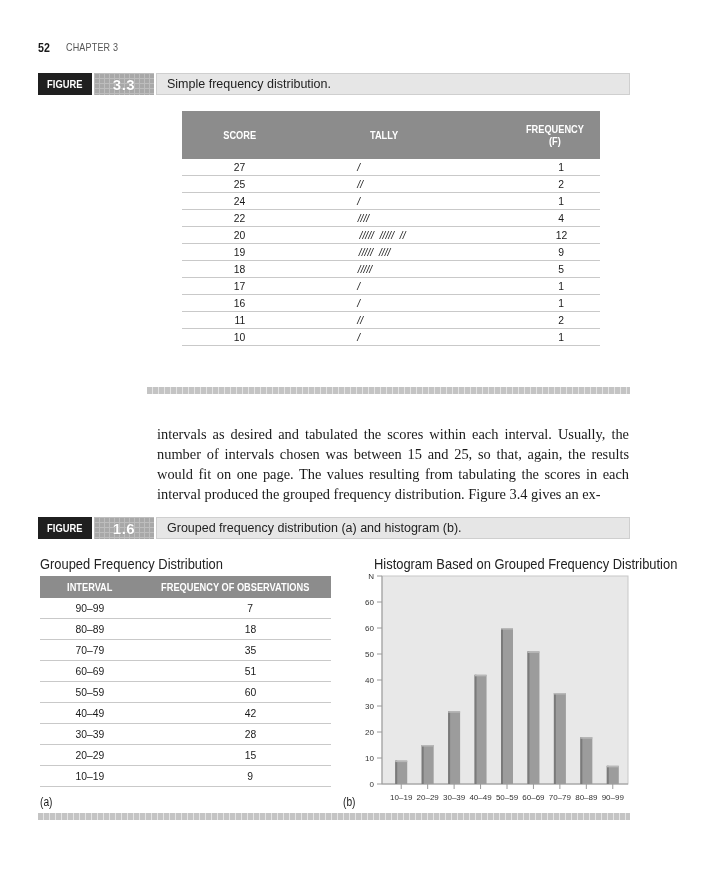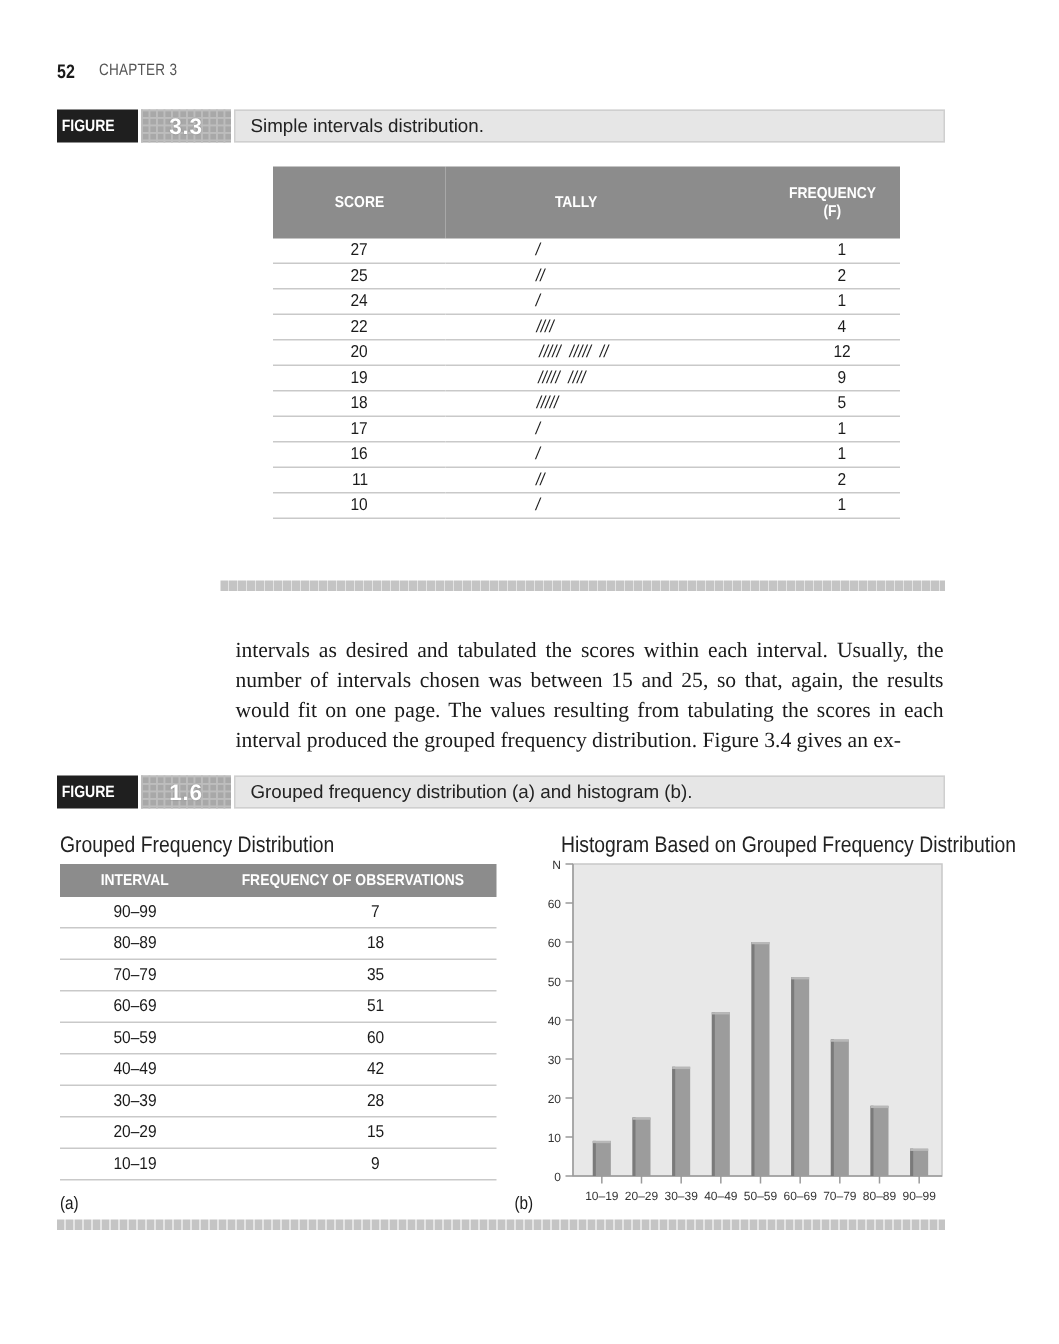--- a/index.html
+++ b/index.html
@@ -3,21 +3,21 @@
 <meta charset="utf-8">
 <style>
   html, body { margin: 0; padding: 0; background: #ffffff; }
   body { width: 706px; height: 896px; position: relative; overflow: hidden; font-family: "Liberation Sans", sans-serif; color: #1a1a1a; }
   .abs { position: absolute; }
 
   .page-num { left: 38px; top: 40px; font-size: 13px; font-weight: bold; transform: scaleX(0.82); transform-origin: left; }
   .chapter { left: 66px; top: 41px; font-size: 11px; color: #555; transform: scaleX(0.82); transform-origin: left; letter-spacing: 0.2px; }
 
   .fig-bar { height: 22px; display: flex; align-items: stretch; }
-  .fig-label { width: 54px; background: #1f1f1f; color: #fff; font-size: 11px; font-weight: bold; display: flex; align-items: center; }
+  .fig-label { width: 54px; background: #1f1f1f; color: #fff; font-size: 11px; font-weight: bold; display: flex; align-items: center; justify-content: center; }
   .fig-label span { transform: scaleX(0.85); display: inline-block; }
   .fig-num { width: 60px; margin-left: 2px; background-color: #a8a8a8;
     background-image: linear-gradient(#bdbdbd 1px, transparent 1px), linear-gradient(90deg, #bdbdbd 1px, transparent 1px);
     background-size: 5px 5px; color: #fff; font-size: 15px; font-weight: bold; display: flex; align-items: center; justify-content: center; letter-spacing: 0.5px; text-shadow: 0 0 1px #777; }
   .fig-caption { flex: 1; margin-left: 2px; background: #e6e6e6; border: 1px solid #cfcfcf; font-size: 12.5px; display: flex; align-items: center; padding-left: 10px; color: #222; }
 
   .stripe { height: 7px; background-image: repeating-linear-gradient(90deg, #c4c4c4 0 5px, #e4e4e4 5px 6px); }
 
   table { border-collapse: collapse; }
   .t1 { width: 418px; }
@@ -50,21 +50,21 @@
 <body>
 
 <div class="abs page-num">52</div>
 <div class="abs chapter">CHAPTER 3</div>
 
 <div class="abs fig-bar" style="left:38px; top:73px; width:592px;">
   <div class="fig-label">
       <span>FIGURE</span>
     </div>
   <div class="fig-num">3.3</div>
-  <div class="fig-caption">Simple intervals distribution.</div>
+  <div class="fig-caption">Simple frequency distribution.</div>
 </div>
 
 <div class="abs" style="left:182px; top:111px;">
   <table class="t1">
     <thead>
       <tr>
         <th class="c-score"><span>SCORE</span></th>
         <th class="c-tally" style="text-align:center;padding-left:0"><span>TALLY</span></th>
         <th class="c-freq"><span>FREQUENCY (F)</span></th>
       </tr>

